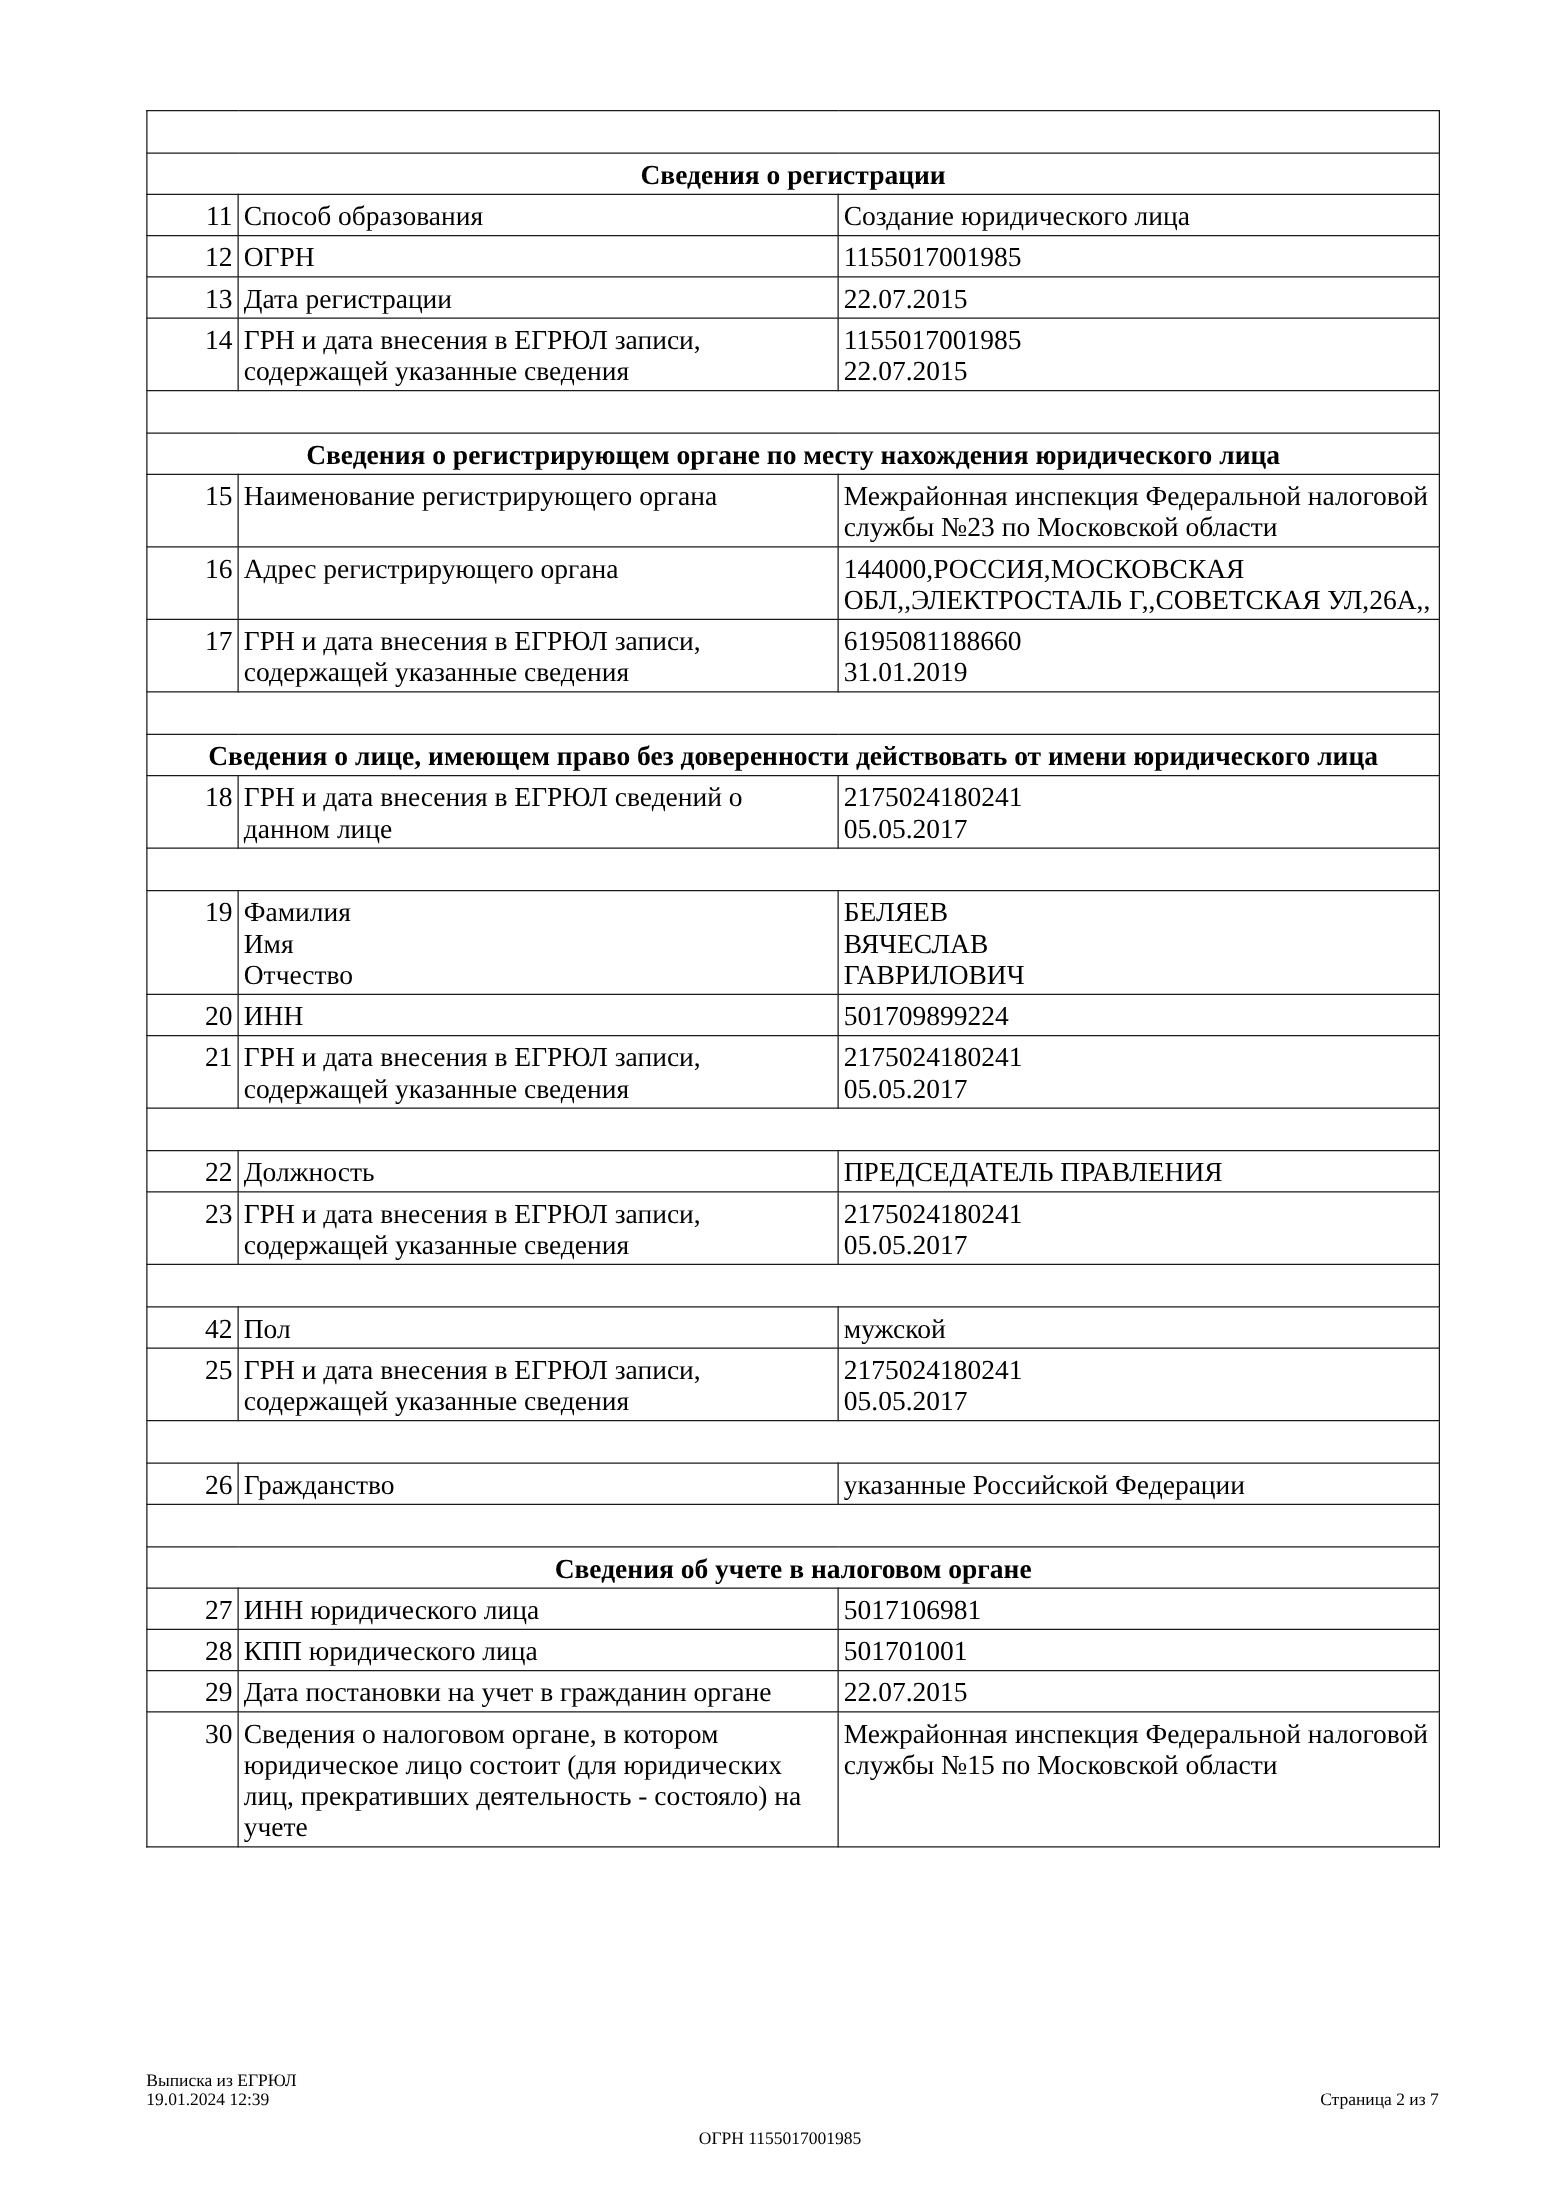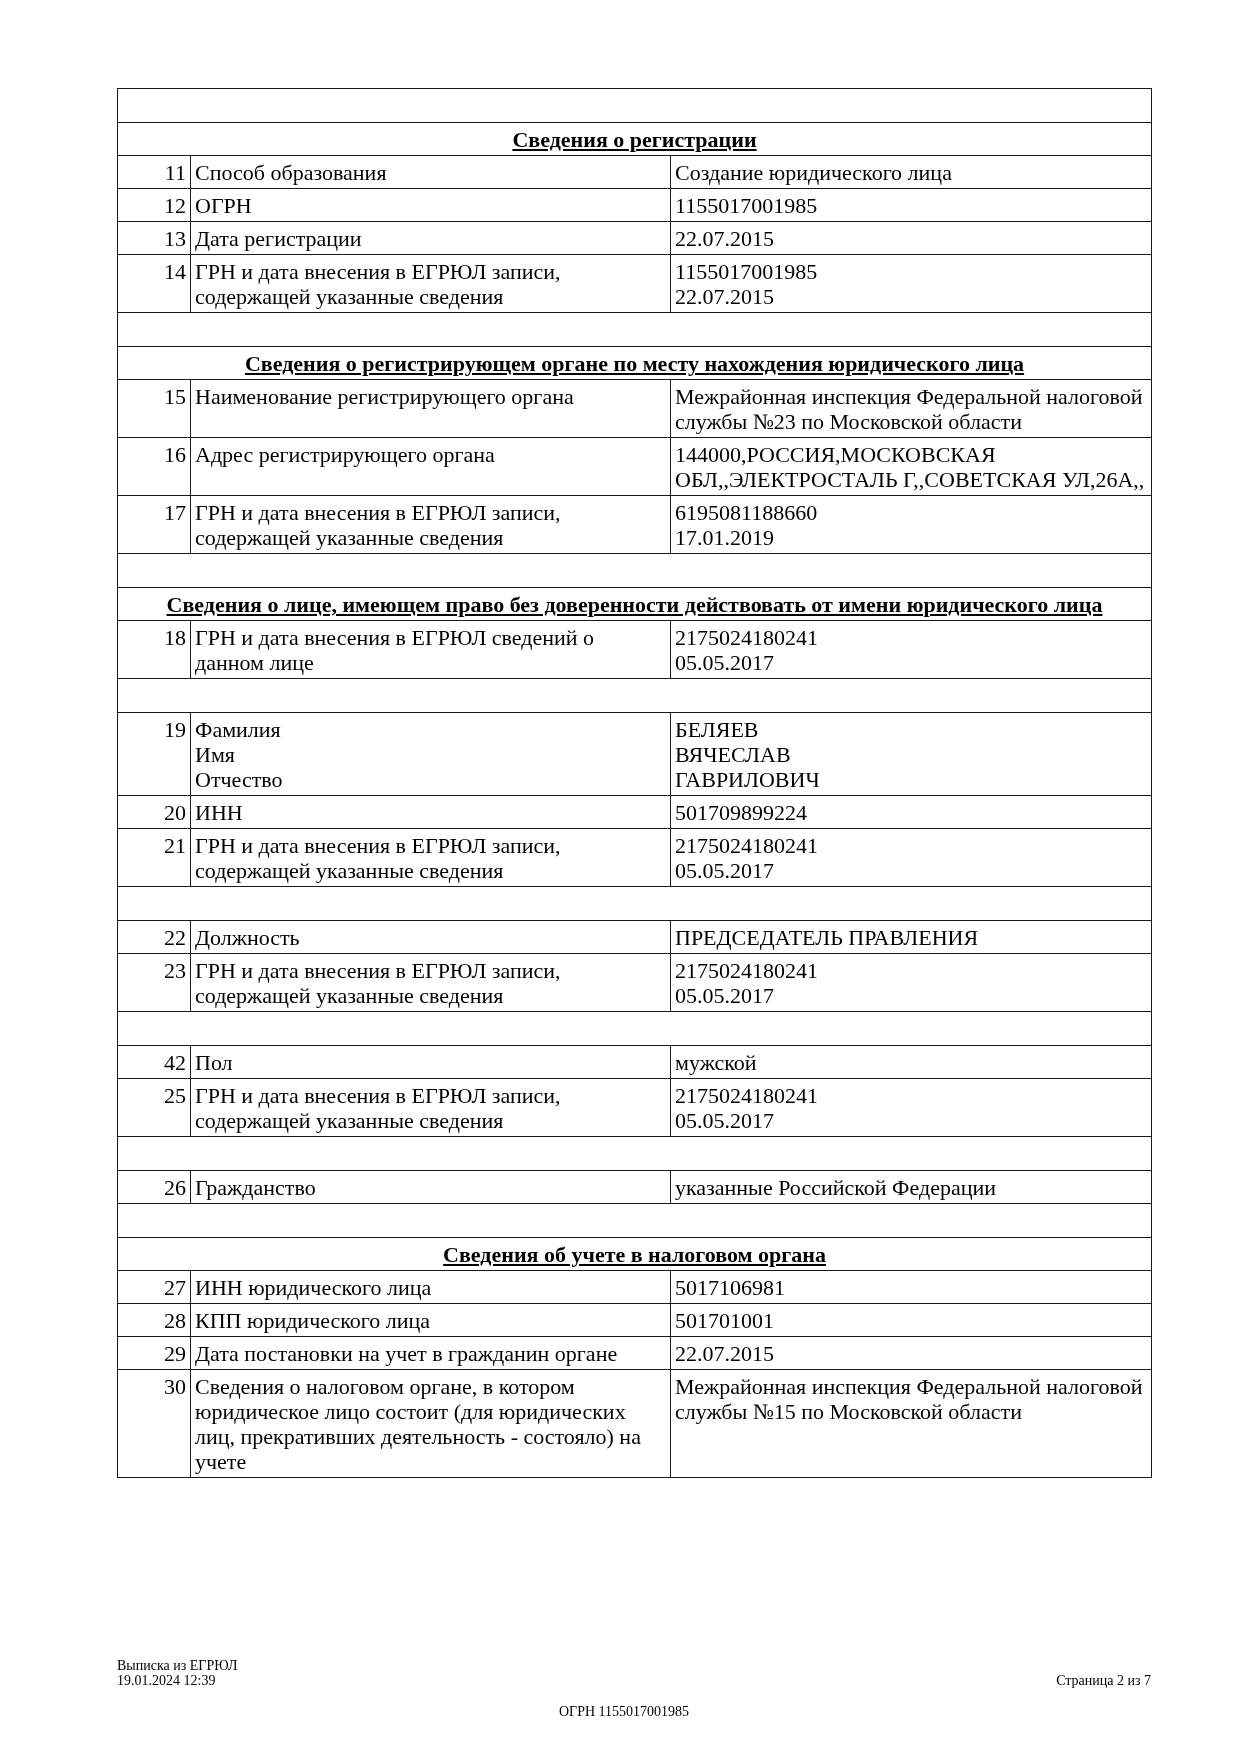--- a/index.html
+++ b/index.html
@@ -5,21 +5,21 @@
   html, body { margin:0; padding:0; background:#ffffff; }
   body { width:1240px; height:1755px; position:relative; font-family:"Liberation Serif","DejaVu Serif",serif; color:#000; }
   .page { position:absolute; left:0; top:0; width:1240px; height:1755px; }
   table.egrul { position:absolute; left:117px; top:88px; width:1034px; border-collapse:collapse; table-layout:fixed; }
   table.egrul td { border:1.5px solid #1a1a1a; font-size:22px; line-height:25px; vertical-align:top; padding:4px 4px 3px 4px; }
   col.c-num { width:73px; }
   col.c-label { width:480px; }
   col.c-value { width:481px; }
   td.num { text-align:right; }
   td.spacer { height:26px; padding:0; }
-  td.section { text-align:center; font-weight:bold;text-decoration:underline; }
+  td.section { text-align:center; font-weight:bold; }
   .ml { white-space:pre-line; }
   .footer { position:absolute; left:117px; top:1658px; width:1034px; font-size:14px; line-height:15px; }
   .footer .f-left { position:absolute; left:0; top:0; }
   .footer .f-center { position:absolute; left:442px; top:15px;margin-top:31px; }
   .footer .f-right { position:absolute; right:0; top:15px; }
 </style>
 </head>
 <body>
 
 <div class="page">
@@ -74,21 +74,21 @@
     <tr>
           <td class="num">16</td>
           <td class="ml">Адрес регистрирующего органа</td>
           <td class="ml">144000,РОССИЯ,МОСКОВСКАЯ ОБЛ,,ЭЛЕКТРОСТАЛЬ Г,,СОВЕТСКАЯ УЛ,26А,,</td>
         </tr>
     <tr>
           <td class="num">17</td>
           <td class="ml">ГРН и дата внесения в ЕГРЮЛ записи,
 содержащей указанные сведения</td>
           <td class="ml">6195081188660
-17.01.2019</td>
+31.01.2019</td>
         </tr>
 
     <tr>
           <td class="spacer" colspan="3"></td>
         </tr>
     <tr>
           <td class="section" colspan="3">Сведения о лице, имеющем право без доверенности действовать от имени юридического лица</td>
         </tr>
     <tr>
           <td class="num">18</td>
@@ -156,21 +156,21 @@
     <tr>
           <td class="num">26</td>
           <td class="ml">Гражданство</td>
           <td class="ml">указанные Российской Федерации</td>
         </tr>
 
     <tr>
           <td class="spacer" colspan="3"></td>
         </tr>
     <tr>
-          <td class="section" colspan="3">Сведения об учете в налоговом органа</td>
+          <td class="section" colspan="3">Сведения об учете в налоговом органе</td>
         </tr>
     <tr>
           <td class="num">27</td>
           <td class="ml">ИНН юридического лица</td>
           <td class="ml">5017106981</td>
         </tr>
     <tr>
           <td class="num">28</td>
           <td class="ml">КПП юридического лица</td>
           <td class="ml">501701001</td>

